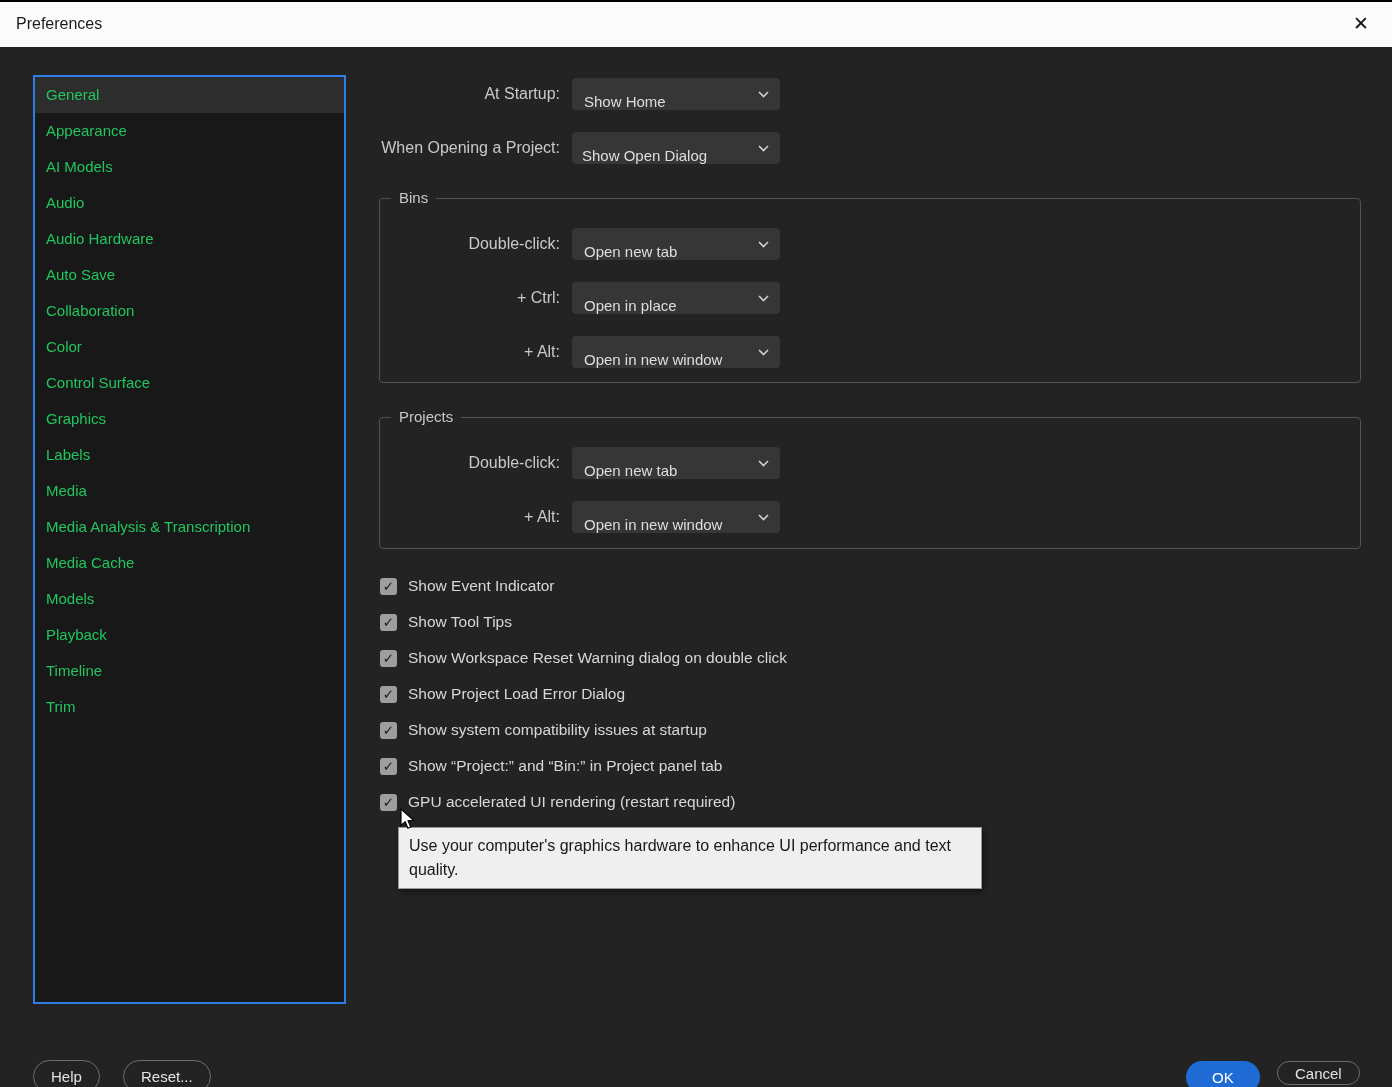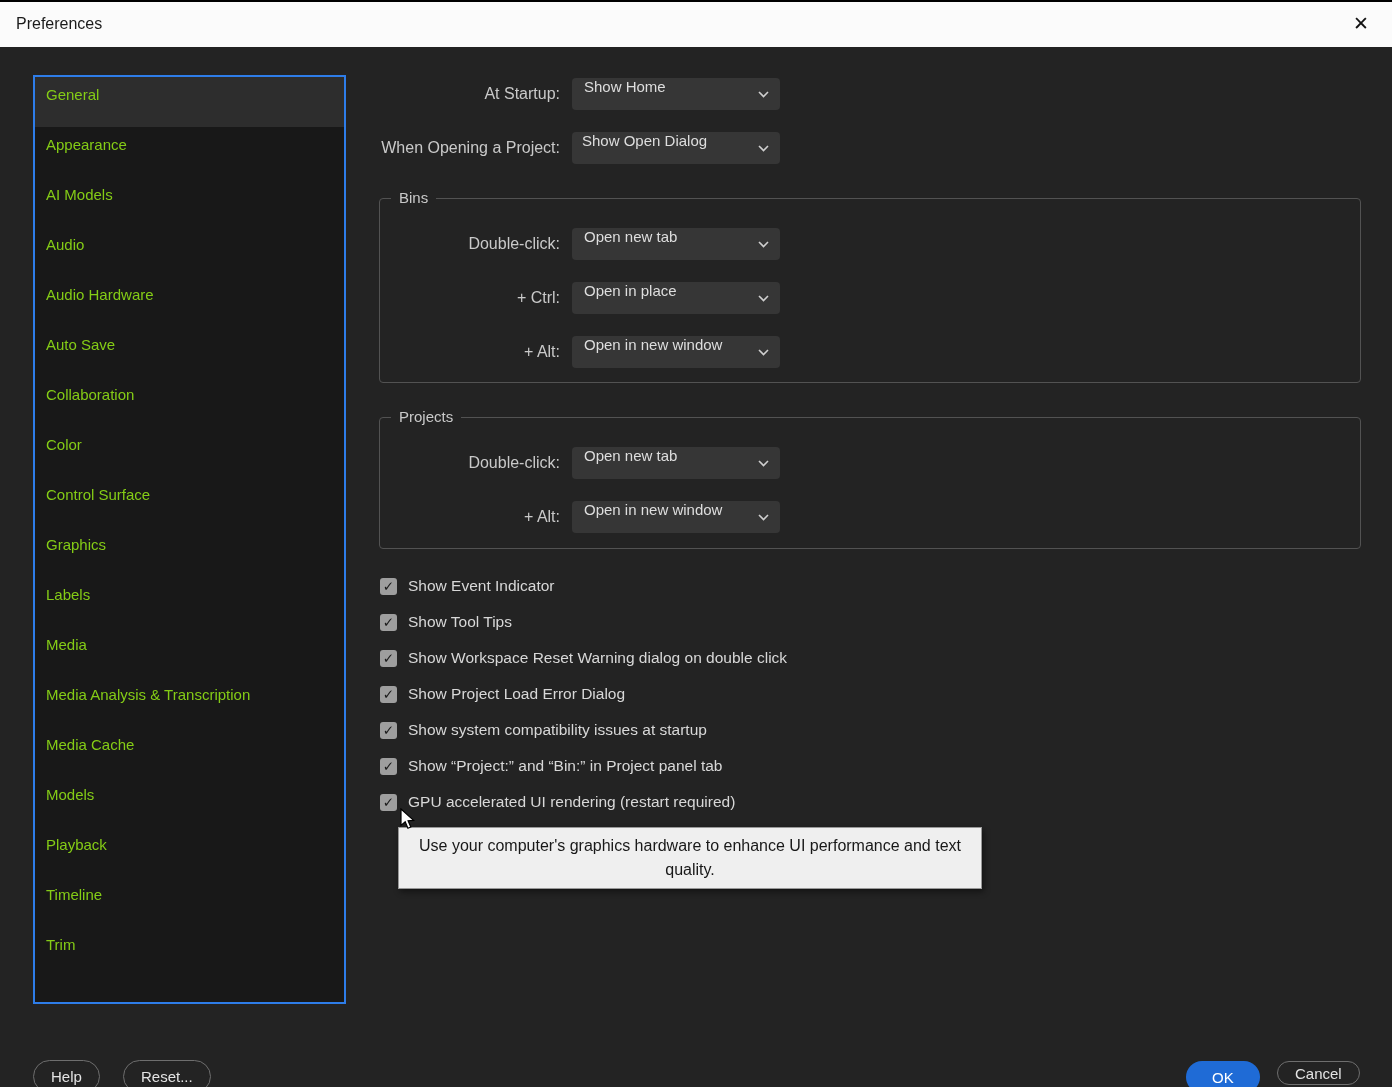--- a/index.html
+++ b/index.html
@@ -6,35 +6,35 @@
   html,body { background:#000; }
   body { font-family:"Liberation Sans","DejaVu Sans",sans-serif; }
   .stage { position:relative; width:1392px; height:1087px; background:#232323; overflow:hidden; }
 
   .topstrip { position:absolute; left:0; top:0; width:100%; height:2px; background:#000; z-index:6; }
   .titlebar { position:absolute; left:0; top:0; width:100%; height:47px; background:#fbfbfb; z-index:5; }
   .titlebar .title { position:absolute; left:16px; top:0; line-height:47px; font-size:16px; color:#1b1b1b; }
   .close-btn { position:absolute; right:8px; top:0; width:46px; height:47px; display:flex; align-items:center; justify-content:center; font-size:19px; color:#111; cursor:pointer; }
 
   .sidebar { position:absolute; left:33px; top:75px; width:313px; height:929px; background:#181818; border:2px solid var(--sidebar-border,#2e7de9); }
-  .side-item { height:50px; line-height:36px; padding-left:11px; font-size:15px; color:#84cc16; cursor:pointer; white-space:nowrap; }
+  .side-item { height:36px; line-height:36px; padding-left:11px; font-size:15px; color:#22c55e; cursor:pointer; white-space:nowrap; }
   .side-item.selected { background:#2d2d2d; }
 
   .flabel { position:absolute; width:560px; left:0; text-align:right; font-size:16px; color:#c9c9c9; line-height:32px; height:32px; white-space:nowrap; }
-  .dropdown { position:absolute; left:572px; width:208px; height:32px; background:#363636; border-radius:4px; color:#dedede; font-size:15px; display:flex; align-items:flex-start; padding:0 30px 0 12px; cursor:pointer; white-space:nowrap; }
+  .dropdown { position:absolute; left:572px; width:208px; height:32px; background:#363636; border-radius:4px; color:#dedede; font-size:15px; display:flex; align-items:flex-end; padding:0 30px 0 12px; cursor:pointer; white-space:nowrap; }
   .dropdown .chev { position:absolute; right:11px; top:13px; line-height:0; }
 
   .groupbox { position:absolute; left:379px; width:982px; border:1px solid #525252; border-radius:4px; }
   .legend { position:absolute; background:#232323; padding:0 8px; font-size:15px; color:#c9c9c9; line-height:18px; height:18px; z-index:2; white-space:nowrap; }
 
   .cb-row { position:absolute; left:380px; height:20px; display:flex; align-items:center; gap:11px; cursor:pointer; }
   .cb-box { width:17px; height:17px; background:#9e9e9e; border-radius:3px; color:#1c1c1c; font-size:13.5px; font-weight:bold; display:flex; align-items:center; justify-content:center; flex:0 0 17px; }
   .cb-label { font-size:15.5px; color:#d8d8d8; white-space:nowrap; }
 
-  .tooltip { position:absolute; left:398px; top:827px; width:584px; background:#efefef; border:1px solid #989898; color:#181818; font-size:16px; line-height:1.5; padding:6px 10px; box-shadow:2px 3px 6px rgba(0,0,0,.45); z-index:4;text-align:center; }
+  .tooltip { position:absolute; left:398px; top:827px; width:584px; background:#efefef; border:1px solid #989898; color:#181818; font-size:16px; line-height:1.5; padding:6px 10px; box-shadow:2px 3px 6px rgba(0,0,0,.45); z-index:4; }
 
   .btn { position:absolute; height:33px; border-radius:17px; display:inline-flex; align-items:center; justify-content:center; font-size:15px; cursor:pointer; white-space:nowrap;margin-top:36px; }
   .btn.ghost { border:1px solid #6e6e6e; color:#e3e3e3; background:transparent; padding:0 17px; }
   .btn.primary { background:var(--accent,#1f6bd6); color:#ffffff; padding:0 26px; height:32px; border-radius:16px; }
   .btn.ghost.footer-right { height:24px; border-radius:16px; }
 
   .cursor { position:absolute; left:399px; top:808px; z-index:9; line-height:0; }
 </style>
 </head>
 <body>

